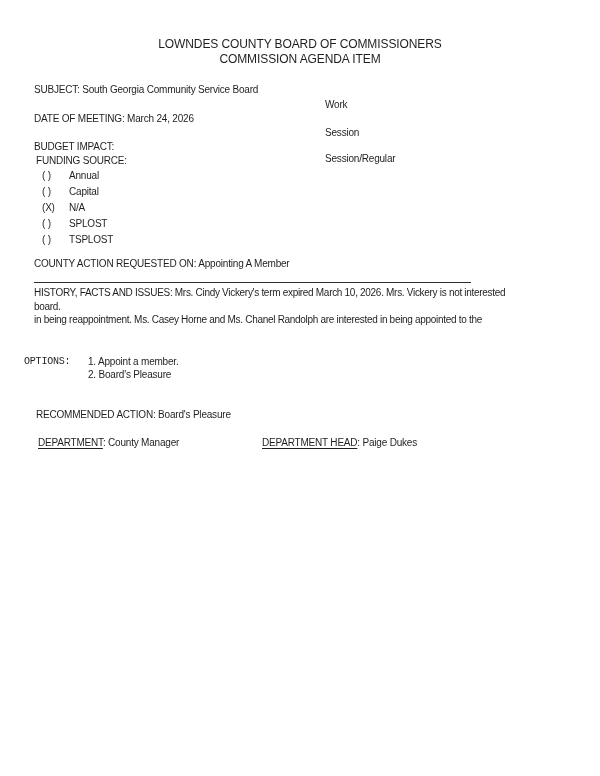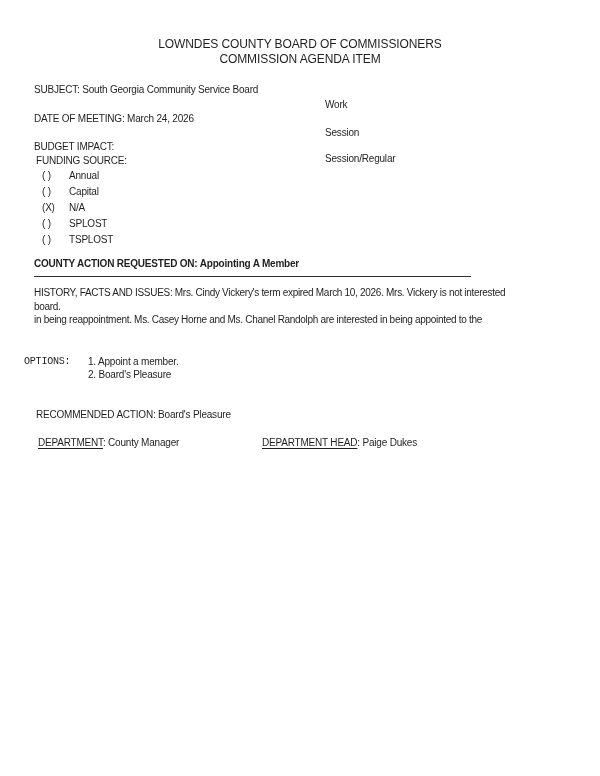--- a/index.html
+++ b/index.html
@@ -37,23 +37,22 @@
   .budget-line        { left: 34px; top: 141px; }
   .funding-line       { left: 36px; top: 155px; }
 
   .funding-list { left: 42px; top: 170px; }
   .funding-row  { display: flex; height: 16px; align-items: flex-start; }
   .funding-row .marker { width: 27px; }
 
   .county-action-line {
     left: 34px; top: 258px;
     width: 437px;
-    padding-bottom: 7px;
+    padding-bottom: 13px;
     border-bottom: 1.4px solid #2e2e2e;
-    font-weight: bold;
   }
 
   .history-block { left: 34px; top: 287px; }
   .history-line  { height: 13.6px; letter-spacing: -0.3px; }
 
   .options-label  { left: 24px; top: 356px; font-family: Liberation Mono, monospace; }
   .options-item-1 { left: 88px; top: 356px; }
   .options-item-2 { left: 88px; top: 369px; }
 
   .recommended-line { left: 36px; top: 409px; }

